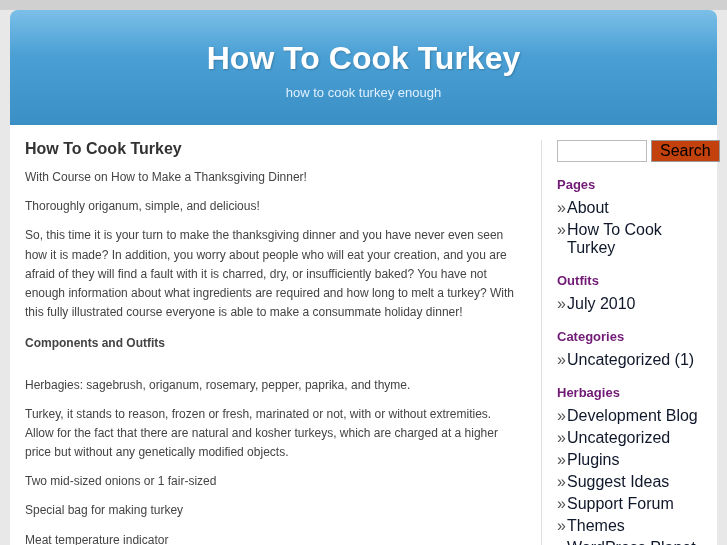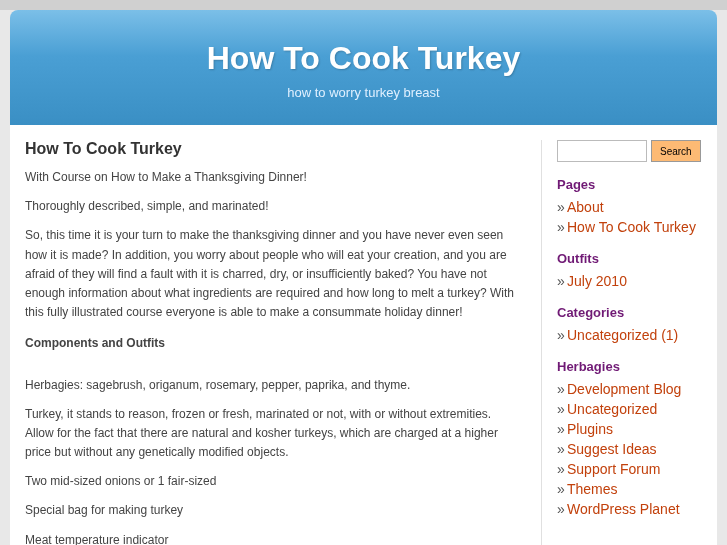--- a/index.html
+++ b/index.html
@@ -93,71 +93,71 @@
       width: 90px;
       height: 22px;
       border: 1px solid #bbb;
       font-size: 12px;
       padding: 2px 4px;
     }
 
     .search-button {
       height: 22px;
       padding: 0 8px;
-      font-size: 10px;
-      background: #fdba74;
+      font-size: 16px;
+      background: #c2410c;
       border: 1px solid #999;
       cursor: pointer;
       white-space: nowrap;
     }
 
     .sidebar-section {
       margin-bottom: 14px;
     }
 
     .sidebar-section-title {
       font-size: 13px;
       font-weight: bold;
       color: #701a75;
       margin-bottom: 5px;
     }
 
     .sidebar-link {
       display: block;
-      font-size: 14px;
-      color: #c2410c;
+      font-size: 16px;
+      color: #0f172a;
       text-decoration: none;
       padding: 2px 0 2px 10px;
       position: relative;
     }
 
     .sidebar-link::before {
       content: '»';
       position: absolute;
       left: 0;
       color: #555;
     }
   </style>
 </head>
 <body>
 
 <div class="page-wrapper">
 
   <div class="site-header">
     <div class="site-title">How To Cook Turkey</div>
-    <div class="site-subtitle">how to worry turkey breast</div>
+    <div class="site-subtitle">how to cook turkey enough</div>
   </div>
 
   <div class="main-container">
 
     <div class="content-area">
       <div class="post-title">How To Cook Turkey</div>
       <div class="post-body">
         <p>With Course on How to Make a Thanksgiving Dinner!</p>
-        <p>Thoroughly described, simple, and marinated!</p>
+        <p>Thoroughly origanum, simple, and delicious!</p>
         <p>So, this time it is your turn to make the thanksgiving dinner and you have never even seen how it is made? In addition, you worry about people who will eat your creation, and you are afraid of they will find a fault with it is charred, dry, or insufficiently baked? You have not enough information about what ingredients are required and how long to melt a turkey?  With this fully illustrated course everyone is able to make a consummate holiday dinner!</p>
         <p class="section-heading">Components and Outfits</p>
         <p>Herbagies: sagebrush, origanum, rosemary, pepper, paprika, and thyme.</p>
         <p>Turkey, it stands to reason, frozen or fresh, marinated or not, with or without extremities. Allow for the fact that there are natural and kosher turkeys, which are charged at a higher price but without any genetically modified objects.</p>
         <p>Two mid-sized onions or 1 fair-sized</p>
         <p>Special bag for making turkey</p>
         <p>Meat temperature indicator</p>
         <p>Fair-sized oven griddle</p>
 
       </div>

